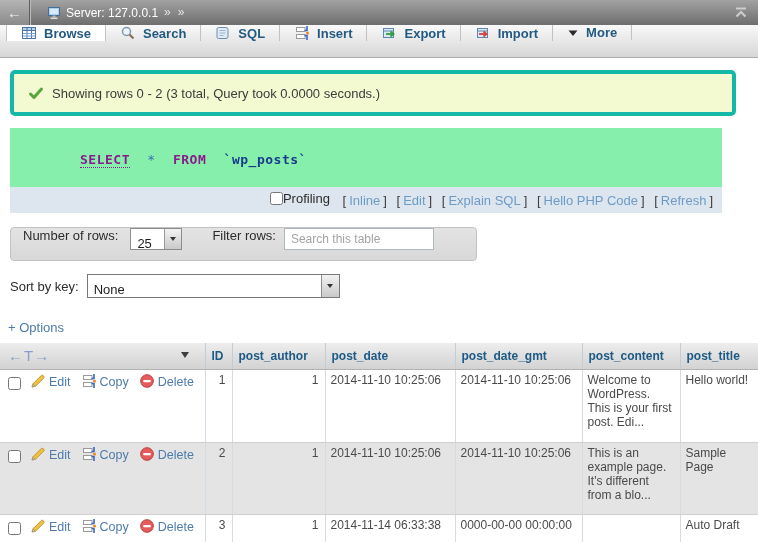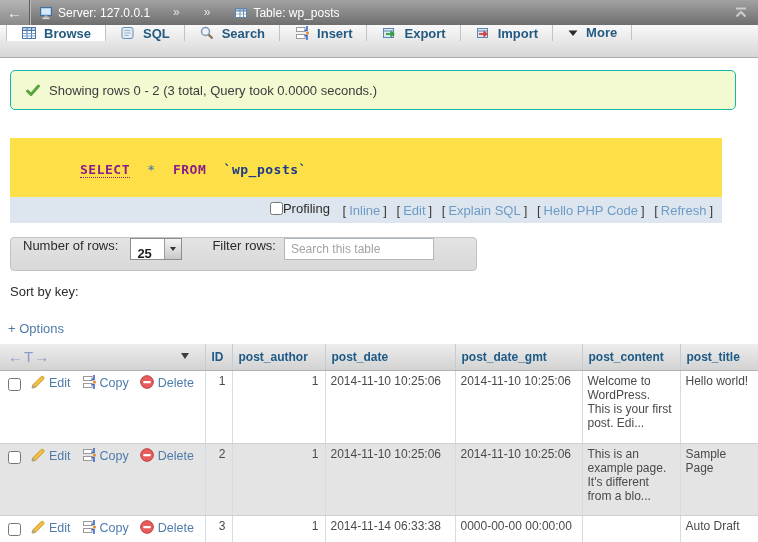--- a/index.html
+++ b/index.html
@@ -5,59 +5,59 @@
   * { box-sizing: border-box; margin: 0; padding: 0; }
   html,body { background:#fff; }
   body { font-family: "Liberation Sans", sans-serif; }
   #app { position:relative; width:758px; height:542px; overflow:hidden; background:#fff; }
 
   
   .topbar { height:25px; background:linear-gradient(#a2a2a2,#6e6e6e); display:flex; align-items:center; color:#fff; font-size:12px; }
   .topbar .back { width:30px; height:25px; display:flex; align-items:center; justify-content:center;
     background:linear-gradient(#b5b5b5,#8a8a8a); border-right:1px solid #5f5f5f; box-shadow:1px 0 0 #b9b9b9; cursor:pointer;
     color:#f3f3f3; font-size:15px; }
-  .crumbs { display:flex; align-items:flex-start; gap:22px; padding-left:8px; flex:1; }
+  .crumbs { display:flex; align-items:flex-start; gap:5px; padding-left:16px; flex:1; }
   .crumb { display:inline-flex; align-items:center; gap:4px; cursor:pointer; white-space:nowrap; }
   .crumb .cicon { display:inline-flex; width:16px; height:16px; }
   .sep { color:#e4e4e4; font-size:12px; padding:0 1px; }
   .collapse-btn { width:34px; height:25px; display:flex; align-items:center; justify-content:center; cursor:pointer; }
 
   
   .tabbar { height:33px; background:linear-gradient(#f9f9f9,#d6d6d6); border-bottom:1px solid #ababab; display:flex; align-items:flex-start; padding-left:6px; }
   .tab { display:inline-flex; align-items:center; gap:7px; padding:0 14px; font-size:13px; font-weight:bold; color:#235a81;
     border-right:1px solid #c2c2c2; cursor:pointer; white-space:nowrap; }
   .tab:first-child { border-left:1px solid #c2c2c2; }
   .tab.active { background:#fff; margin-bottom:-1px; }
   .tab .ticon { display:inline-flex; width:16px; height:16px; }
   .tab .ticon.sm { width:12px; height:12px; }
 
   
-  .msgbox { margin:12px 22px 0 10px; background:#f3f9d1; border:1px solid #14b8a6; border-radius:5px;
+  .msgbox { margin:12px 22px 0 10px; background:#f3f9d1; border:4px solid #14b8a6; border-radius:5px;
     padding:11px 14px; display:flex; align-items:center; gap:8px; font-size:13px; color:#3c3c3c; }
   .msgbox .micon { display:inline-flex; width:16px; height:16px; }
 
   
-  .querybox { margin:28px 36px 0 10px; background:#fde047; }
+  .querybox { margin:12px 36px 0 10px; background:#86efac; }
   .sqlline { padding:24px 10px 20px 70px; font-family:"DejaVu Sans Mono", monospace; font-size:13px; letter-spacing:0.5px; }
   .sqlline .kw { color:#8b1a8b; font-weight:bold; text-decoration:none; }
   .sqlline .kw.doc { border-bottom:1px dotted #8b1a8b; cursor:pointer; }
   .sqlline .op { color:#3b6fb5; }
   .sqlline .ident { color:#1a3a8c; font-weight:bold; }
   .sqlline span, .sqlline a { margin-right:9px; }
   .profbar { background:#dde6ee; padding:4px 6px 5px 0; text-align:right; font-size:13px; color:#2b2b2b; }
   .profbar label { display:inline-flex; align-items:center; margin-right:6px; cursor:pointer; }
   .profbar input { width:13px; height:13px; }
   .profbar .br { color:#3c3c3c; margin:0 3px; }
   .profbar a { color:#6d9bc8; text-decoration:none; cursor:pointer; }
 
   
   .rowsbar { margin:14px 10px 0 10px; width:467px; height:34px; background:linear-gradient(#e3e3e3,#d8d8d8);
     border:1px solid #c3c3c3; border-radius:4px; display:flex; align-items:flex-start; padding:0 12px; font-size:13px; color:#2b2b2b; }
   .fake-select { display:inline-flex; height:22px; border:1px solid #8c8c8c; background:#fff; cursor:pointer; align-items:stretch; }
-  .fake-select .val { display:flex; align-items:center; padding:14px 6px; font-size:13px; color:#1c1c1c; flex:1;font-weight:bold; }
+  .fake-select .val { display:flex; align-items:center; padding:14px 6px; font-size:13px; color:#1c1c1c; flex:1; }
   .fake-select .btn { width:17px; background:linear-gradient(#f2f2f2,#c9c9c9); border-left:1px solid #9a9a9a; display:flex; align-items:center; justify-content:center; }
   .tri { width:0; height:0; border-left:3.5px solid transparent; border-right:3.5px solid transparent; border-top:4.5px solid #333; }
   .rowsbar .nr-select { width:52px; margin-left:12px; }
   .rowsbar .flabel { margin-left:30px; }
   .filter-input { margin-left:8px; width:150px; height:22px; border:1px solid #b0b8bf; padding:2px 6px; font-size:12px; font-family:"Liberation Sans",sans-serif; color:#333; }
   .filter-input::placeholder { color:#a3a3a3; }
 
   
   .sortrow { margin:13px 0 0 10px; display:flex; align-items:center; font-size:13px; color:#2b2b2b; }
   .sort-select { width:253px; height:24px; margin-left:8px; border:1px solid #787878; }
@@ -99,32 +99,20 @@
               <rect x="2.5" y="2.5" width="11" height="8" fill="#aecde8" stroke="#3f6f9f"></rect>
               <rect x="4" y="4" width="8" height="5" fill="#d8eaf8"></rect>
               <rect x="6.5" y="10.5" width="3" height="2" fill="#b5b5b5"></rect>
               <rect x="4.5" y="12.5" width="7" height="1.6" fill="#d9d9d9"></rect>
             </svg>
           </span>
         <span>Server: 127.0.0.1</span>
       </span>
       <span class="sep">»</span>
       <span class="sep">»</span>
-      <span class="crumb">
-        <span class="cicon">
-            <svg width="16" height="16" viewBox="0 0 16 16">
-              <rect x="2.5" y="3.5" width="11" height="9" fill="#fff" stroke="#5f87ae"></rect>
-              <rect x="2.5" y="3.5" width="11" height="2.5" fill="#a8c4e0" stroke="#5f87ae"></rect>
-              <line x1="7" y1="4" x2="7" y2="12" stroke="#5f87ae"></line>
-              <line x1="10.5" y1="4" x2="10.5" y2="12" stroke="#5f87ae"></line>
-              <line x1="3" y1="9" x2="13" y2="9" stroke="#9ab4cc"></line>
-            </svg>
-          </span>
-        <span>Table: wp_posts</span>
-      </span>
     </div>
     <div class="collapse-btn">
         <svg width="16" height="14" viewBox="0 0 16 14">
           <path d="M3 2.5 h10" stroke="#cdcdcd" stroke-width="2" fill="none"></path>
           <path d="M3.5 10.5 L8 6 l4.5 4.5" fill="none" stroke="#cdcdcd" stroke-width="2"></path>
         </svg>
       </div>
   </div>
 
   
@@ -138,34 +126,34 @@
             <line x1="10.5" y1="3" x2="10.5" y2="13" stroke="#4a76a8"></line>
             <line x1="2" y1="8.5" x2="14" y2="8.5" stroke="#7ba3cc"></line>
             <line x1="2" y1="11" x2="14" y2="11" stroke="#7ba3cc"></line>
           </svg>
         </span>
       <span>Browse</span>
     </div>
     <div class="tab">
       <span class="ticon">
           <svg width="16" height="16" viewBox="0 0 16 16">
+            <circle cx="6.5" cy="6.5" r="4" fill="#eef4fa" stroke="#7e98b0" stroke-width="1.5"></circle>
+            <line x1="9.6" y1="9.6" x2="13.5" y2="13.5" stroke="#8a7456" stroke-width="2.2"></line>
+          </svg>
+        </span>
+      <span>Search</span>
+    </div>
+    <div class="tab">
+      <span class="ticon">
+          <svg width="16" height="16" viewBox="0 0 16 16">
             <path d="M3.5 2.5 h7.5 a2 2 0 0 1 2 2 v7 a2 2 0 0 1 -2 2 h-7.5 a1.5 1.5 0 0 1 -1.5 -1.5 v-8 a1.5 1.5 0 0 1 1.5 -1.5 Z" fill="#dfeaf4" stroke="#6a8fb0"></path>
             <path d="M4.5 5.5 h6 M4.5 8 h6 M4.5 10.5 h4" stroke="#9db8d0" fill="none"></path>
           </svg>
         </span>
       <span>SQL</span>
-    </div>
-    <div class="tab">
-      <span class="ticon">
-          <svg width="16" height="16" viewBox="0 0 16 16">
-            <circle cx="6.5" cy="6.5" r="4" fill="#eef4fa" stroke="#7e98b0" stroke-width="1.5"></circle>
-            <line x1="9.6" y1="9.6" x2="13.5" y2="13.5" stroke="#8a7456" stroke-width="2.2"></line>
-          </svg>
-        </span>
-      <span>Search</span>
     </div>
     <div class="tab">
       <span class="ticon">
           <svg width="16" height="16" viewBox="0 0 16 16">
             <rect x="2.5" y="2.5" width="8.5" height="4" fill="#fff" stroke="#9a9a9a"></rect>
             <rect x="2.5" y="9.5" width="8.5" height="4" fill="#fff" stroke="#9a9a9a"></rect>
             <path d="M13 1 v4.5 h-2.5 M13 15 v-4.5 h-2.5" fill="none" stroke="#3a66c8" stroke-width="1.6"></path>
             <rect x="12.2" y="6.8" width="2.6" height="2.6" fill="#e8861e"></rect>
           </svg>
         </span>
@@ -243,20 +231,26 @@
           <span class="tri"></span>
         </span>
     </span>
     <span class="flabel">Filter rows:</span>
     <input class="filter-input" type="text" placeholder="Search this table" style="">
   </div>
 
   
   <div class="sortrow">
     <span>Sort by key:</span>
+    <span class="fake-select sort-select">
+      <span class="val">None</span>
+      <span class="btn">
+          <span class="tri"></span>
+        </span>
+    </span>
   </div>
 
   
   <a class="optlink">+ Options</a>
 
   
   <table class="results">
     <colgroup>
       <col style="width:205px">
         <col style="width:27px">

